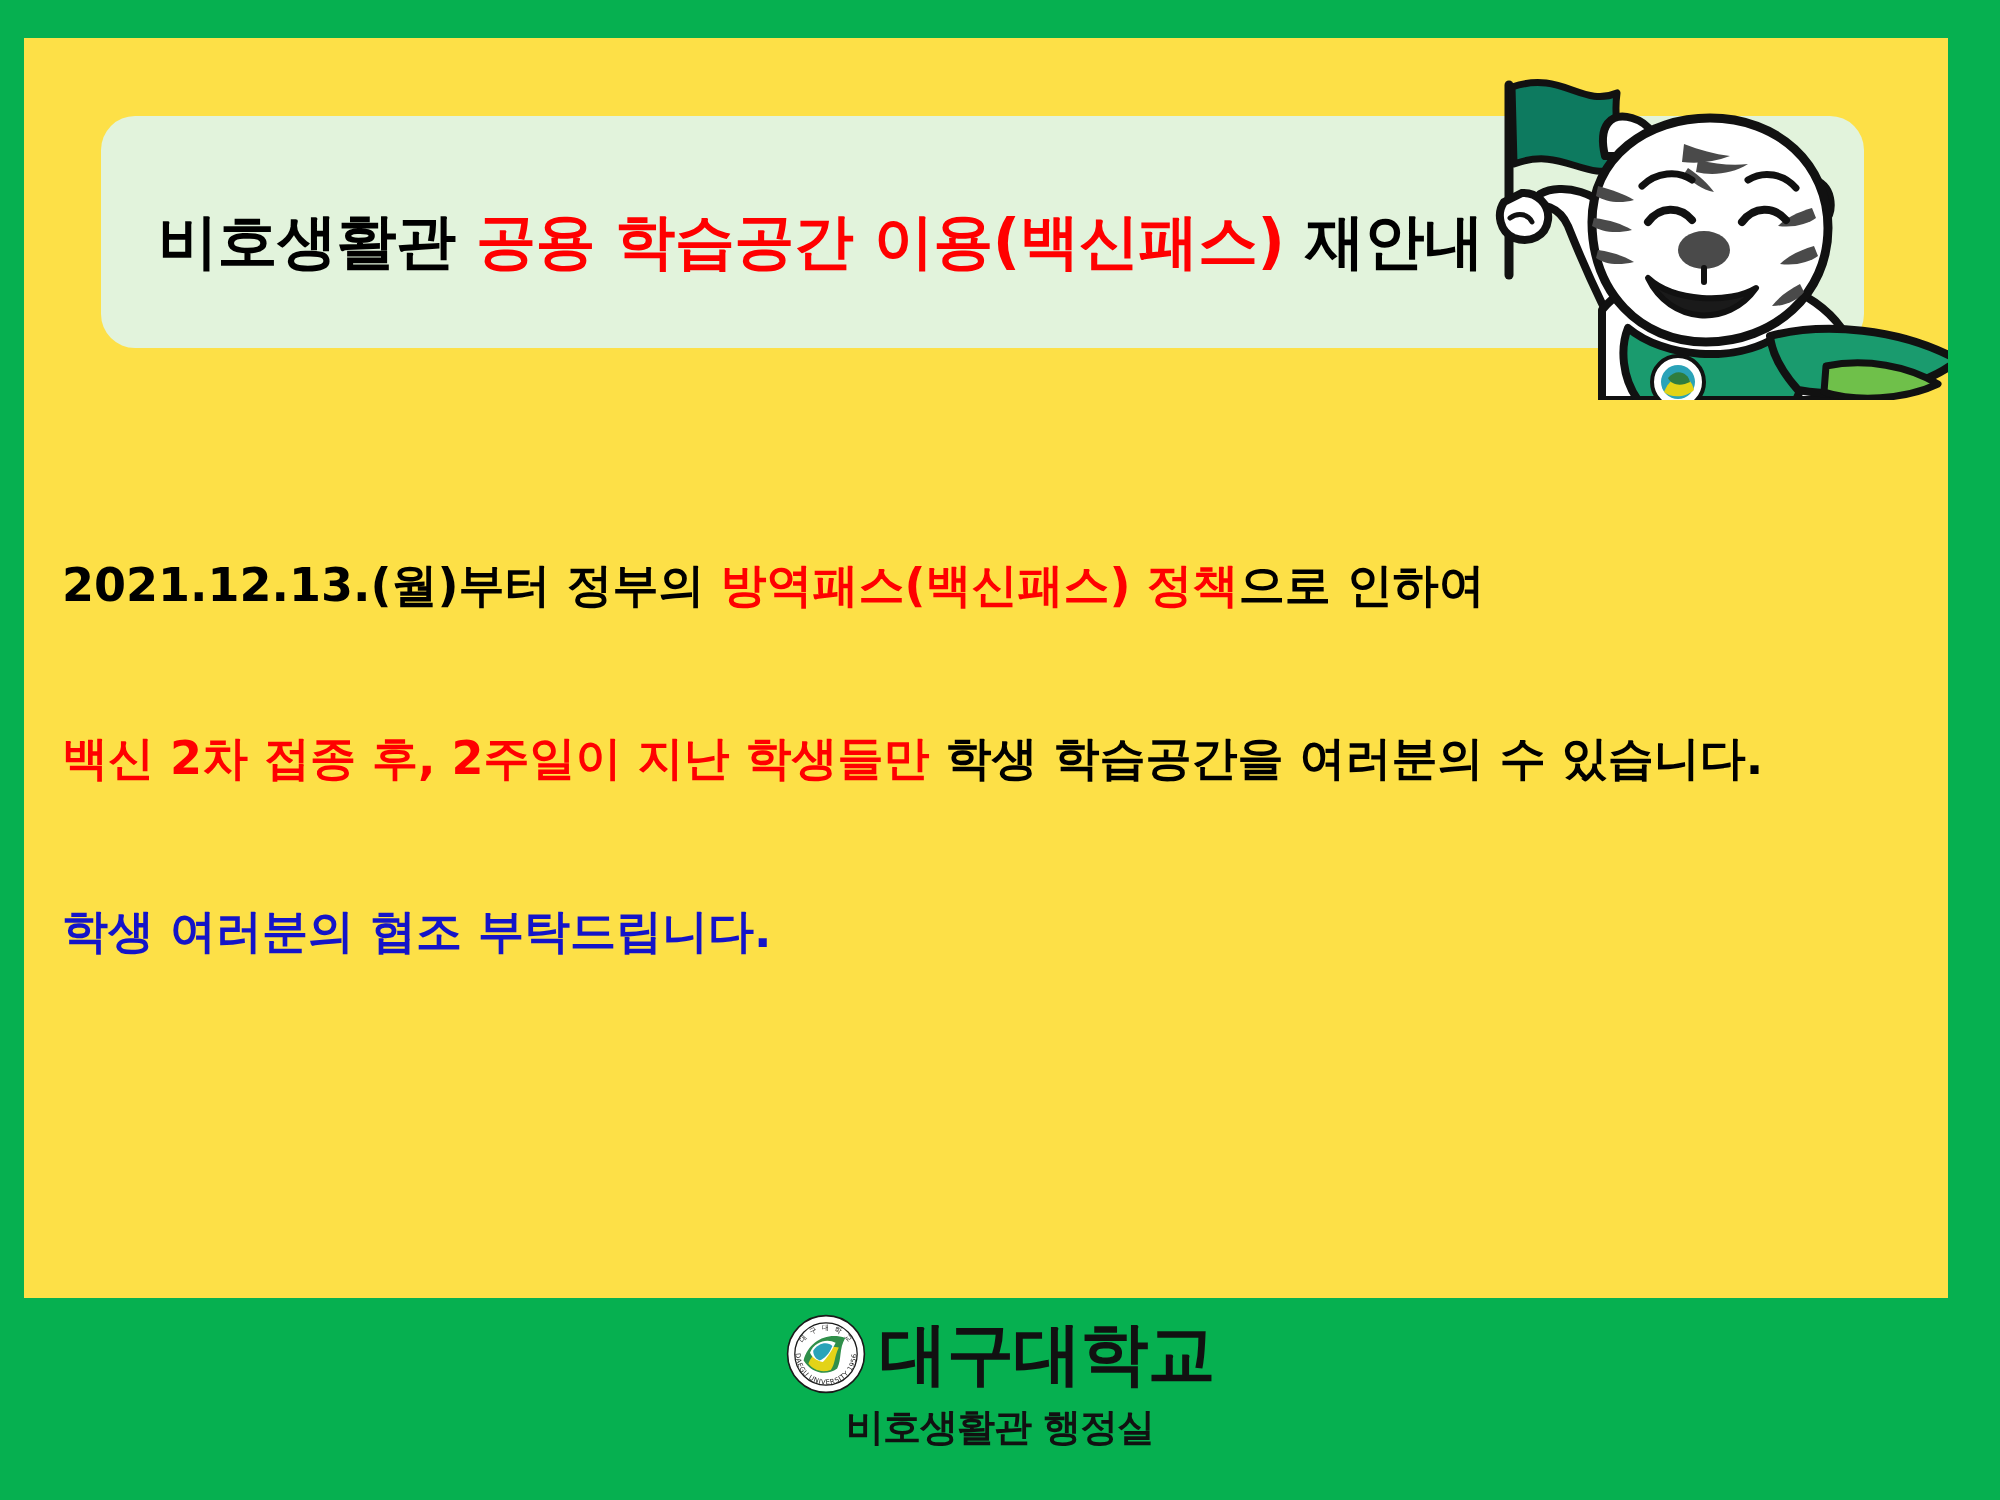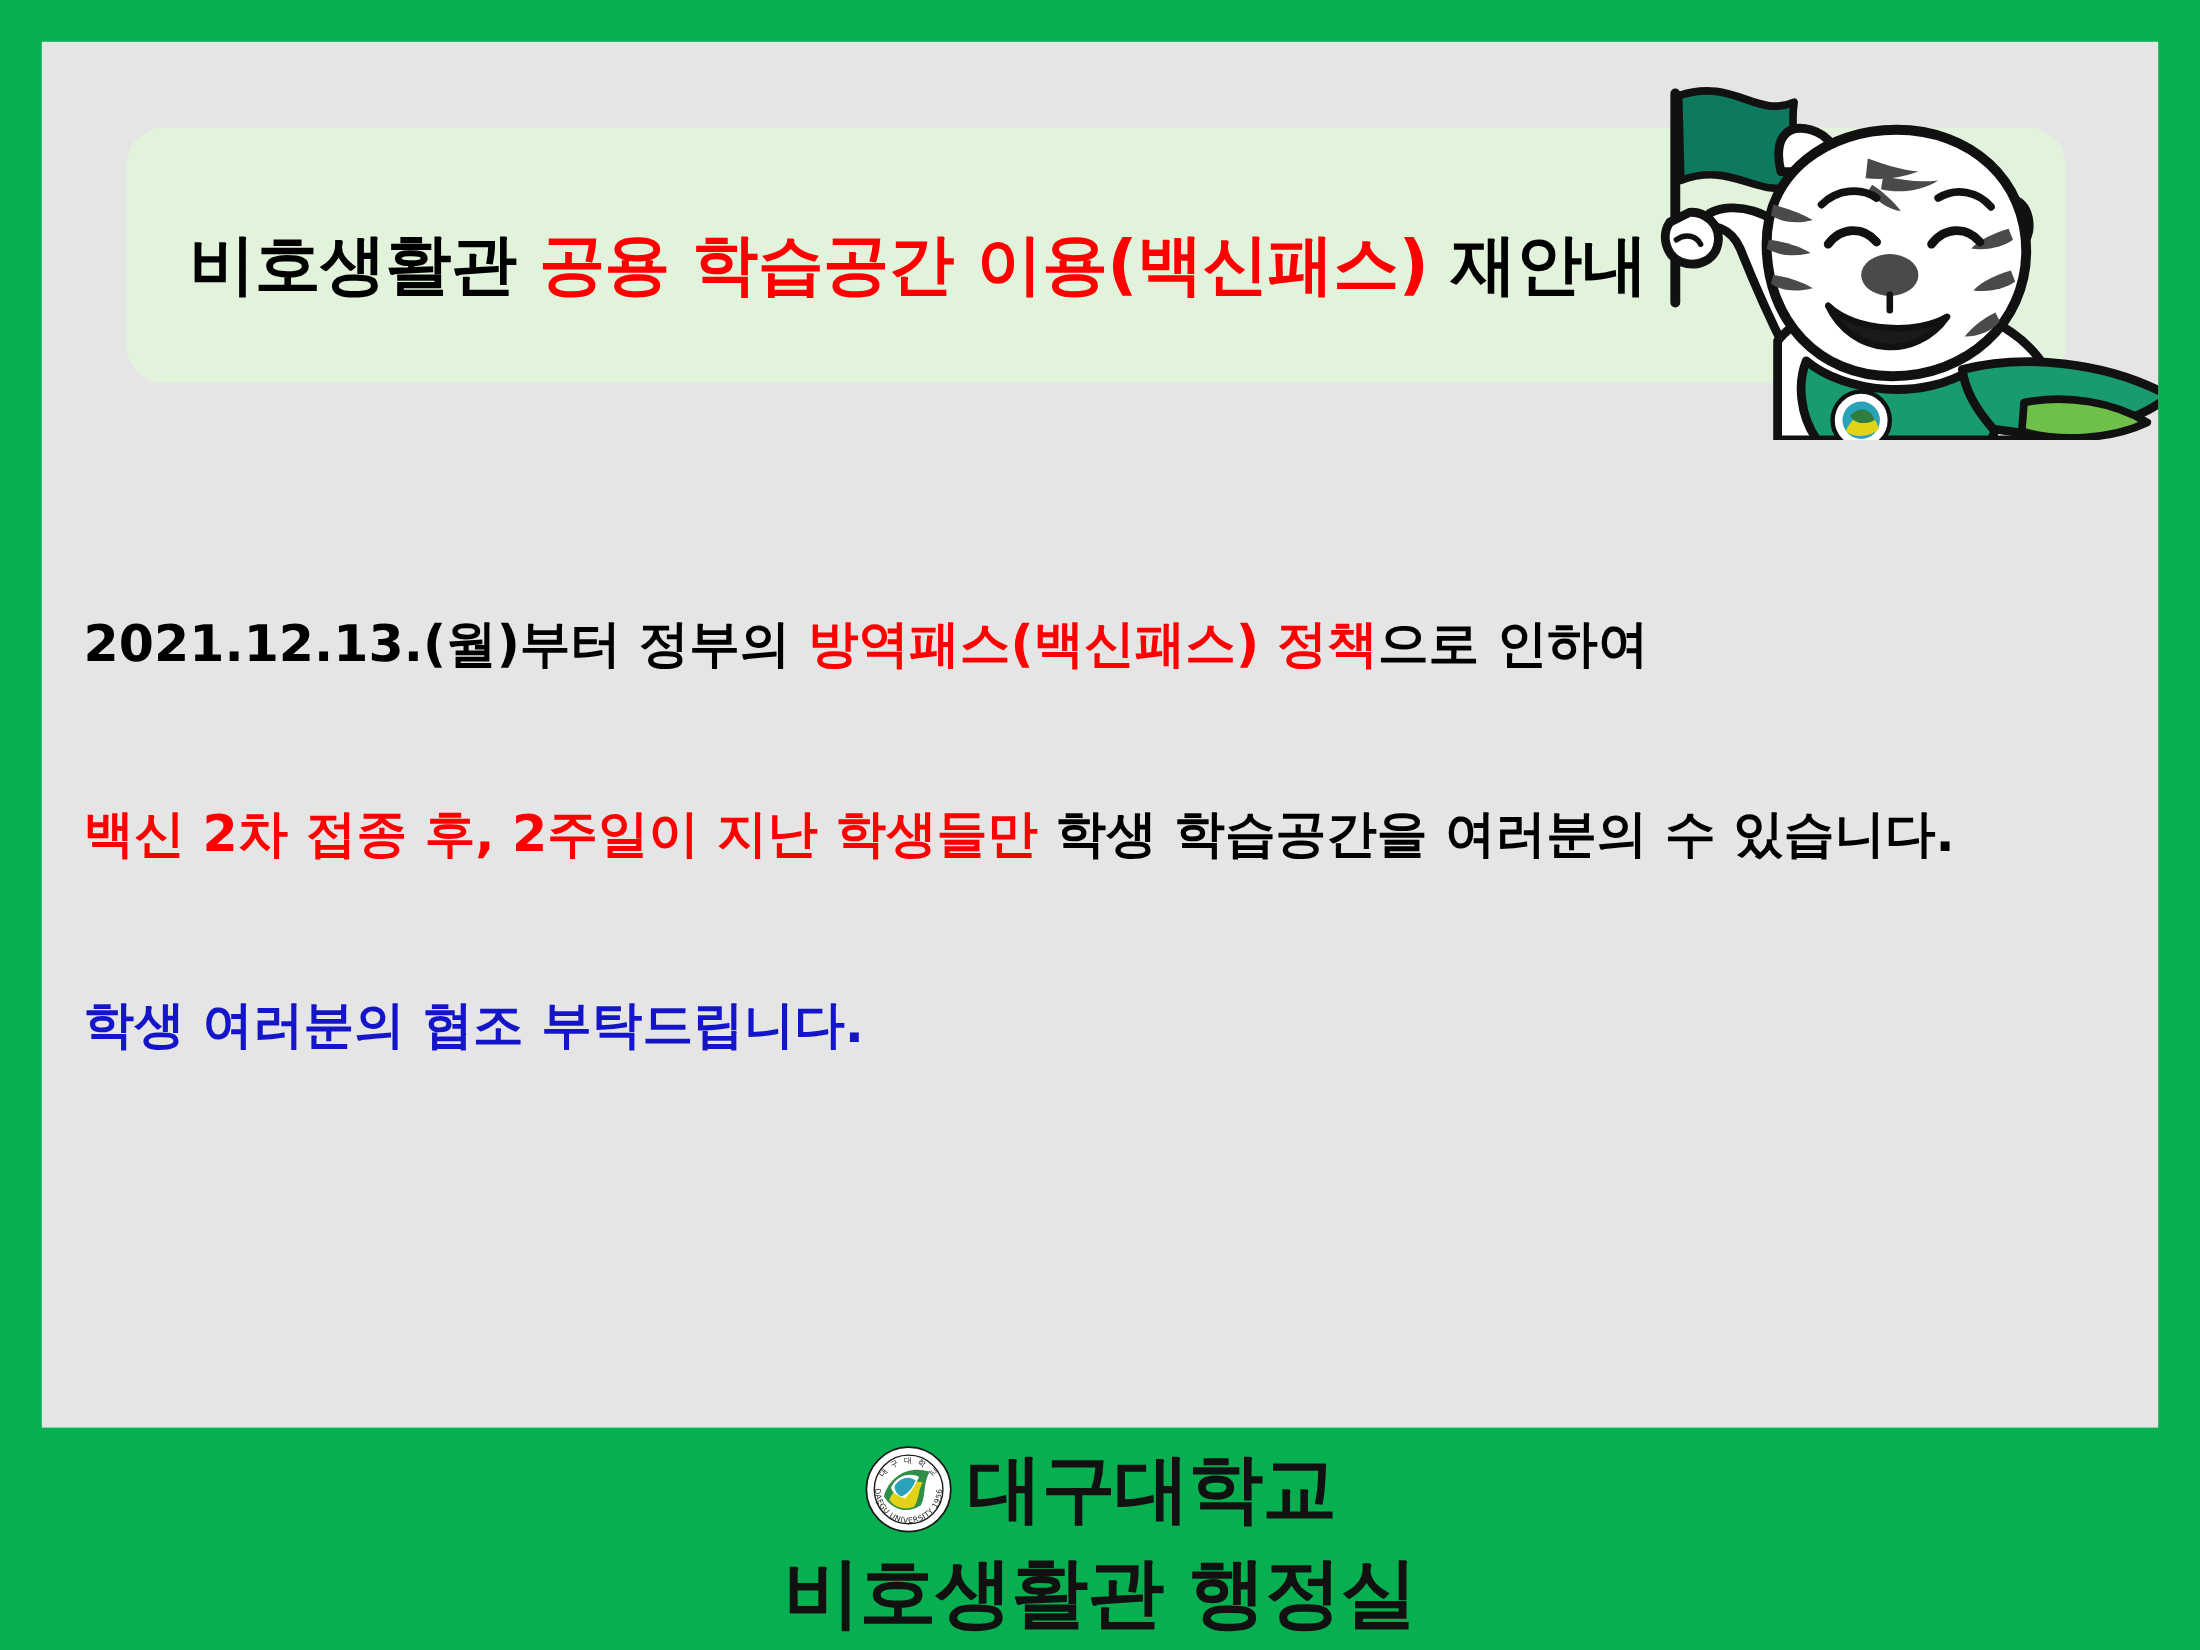--- a/index.html
+++ b/index.html
@@ -15,25 +15,25 @@
     position: relative;
     width: 2000px;
     height: 1500px;
     background: #06b050;
     overflow: hidden;
   }
 
   
   #sheet {
     position: absolute;
-    left: 38px;
+    left: 24px;
     top: 38px;
     width: 1924px;
     height: 1260px;
-    background: #e5e5e5;
+    background: #fde047;
     overflow: hidden;
   }
 
   
   #header-band {
     position: absolute;
     left: 77px;
     top: 78px;
     width: 1763px;
     height: 232px;
@@ -107,21 +107,21 @@
   }
   #footer-univ {
     font-size: 68px;
     font-weight: 700;
     color: #111111;
     line-height: 1;
     letter-spacing: -1px;
   }
   #footer-office {
     margin-top: 8px;
-    font-size: 70px;
+    font-size: 38px;
     font-weight: 700;
     color: #111111;
     letter-spacing: -1px;
   }
   .seal { display:block; }
 </style>
 </head>
 <body>
 
 <div id="poster">

